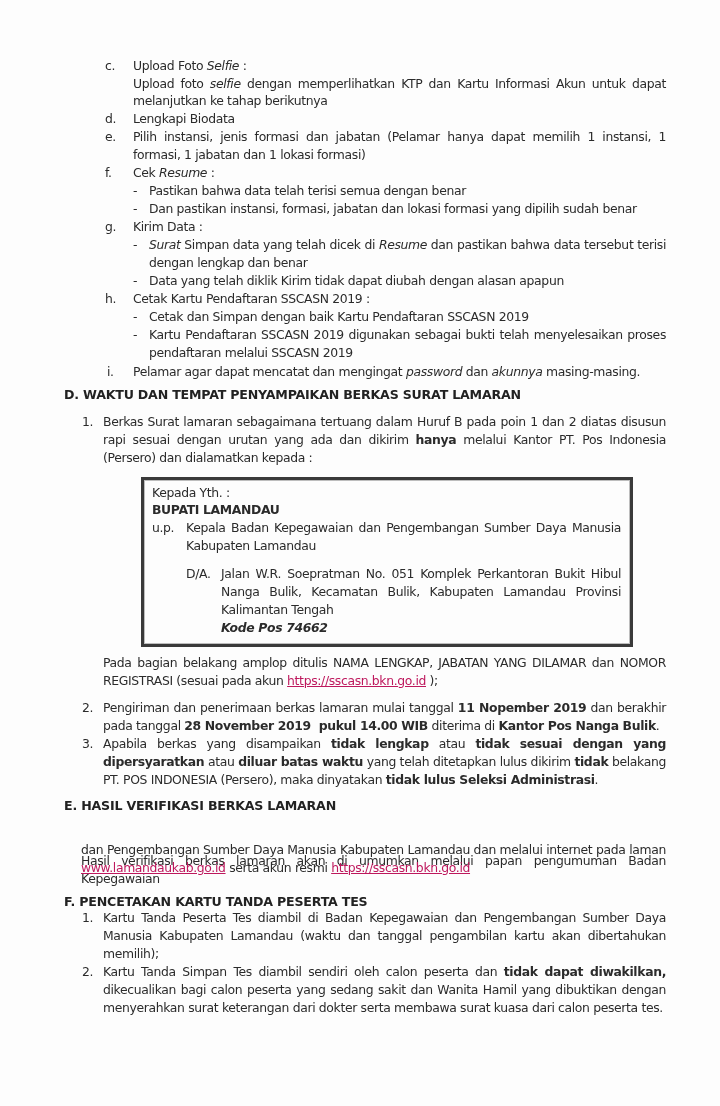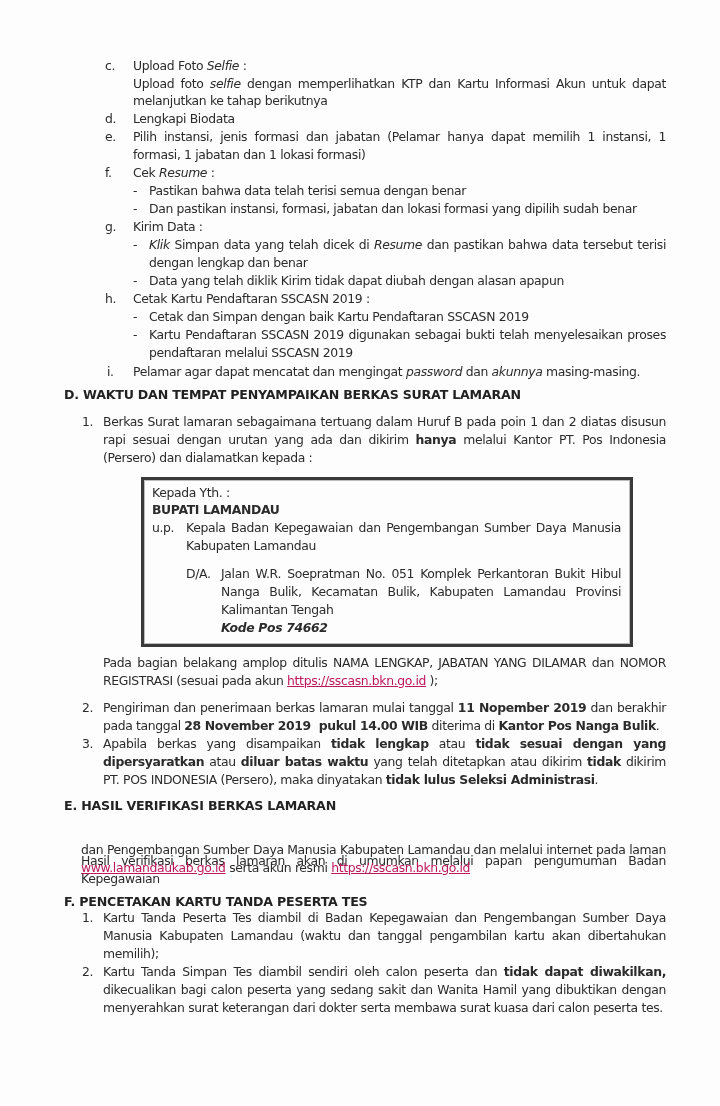--- a/index.html
+++ b/index.html
@@ -46,21 +46,21 @@
   <div class="line" style="left:105px;top:164px;">f.</div>
   <div class="line" style="left:133px;top:164px;"><span>Cek </span><i>Resume</i><span> :</span></div>
   <div class="line" style="left:133px;top:182px;">-</div>
   <div class="line" style="left:149px;top:182px;">Pastikan bahwa data telah terisi semua dengan benar</div>
   <div class="line" style="left:133px;top:200px;">-</div>
   <div class="line" style="left:149px;top:200px;">Dan pastikan instansi, formasi, jabatan dan lokasi formasi yang dipilih sudah benar</div>
 
   <div class="line" style="left:105px;top:218px;">g.</div>
   <div class="line" style="left:133px;top:218px;">Kirim Data :</div>
   <div class="line" style="left:133px;top:236px;">-</div>
-  <div class="line just" style="left:149px;top:236px;width:517px;"><i>Klik</i><span> Simpan data yang telah dicek di </span><i>Resume</i><span> dan pastikan bahwa data tersebut terisi</span></div>
+  <div class="line just" style="left:149px;top:236px;width:517px;"><i>Surat</i><span> Simpan data yang telah dicek di </span><i>Resume</i><span> dan pastikan bahwa data tersebut terisi</span></div>
   <div class="line" style="left:149px;top:254px;">dengan lengkap dan benar</div>
   <div class="line" style="left:133px;top:272px;">-</div>
   <div class="line" style="left:149px;top:272px;">Data yang telah diklik Kirim tidak dapat diubah dengan alasan apapun</div>
 
   <div class="line" style="left:105px;top:290px;">h.</div>
   <div class="line" style="left:133px;top:290px;">Cetak Kartu Pendaftaran SSCASN 2019 :</div>
   <div class="line" style="left:133px;top:308px;">-</div>
   <div class="line" style="left:149px;top:308px;">Cetak dan Simpan dengan baik Kartu Pendaftaran SSCASN 2019</div>
   <div class="line" style="left:133px;top:326px;">-</div>
   <div class="line just" style="left:149px;top:326px;width:517px;">Kartu Pendaftaran SSCASN 2019 digunakan sebagai bukti telah menyelesaikan proses</div>
@@ -90,21 +90,21 @@
 
   <div class="line just" style="left:103px;top:654px;width:563px;">Pada bagian belakang amplop ditulis NAMA LENGKAP, JABATAN YANG DILAMAR dan NOMOR</div>
   <div class="line" style="left:103px;top:672px;"><span>REGISTRASI (sesuai pada akun </span><a class="link">https://sscasn.bkn.go.id</a><span> );</span></div>
 
   <div class="line" style="left:82px;top:699px;">2.</div>
   <div class="line just" style="left:103px;top:699px;width:563px;"><span>Pengiriman dan penerimaan berkas lamaran mulai tanggal </span><b>11 Nopember 2019</b><span> dan berakhir</span></div>
   <div class="line" style="left:103px;top:717px;"><span>pada tanggal </span><b style="white-space:pre">28 November 2019  pukul 14.00 WIB</b><span> diterima di </span><b>Kantor Pos Nanga Bulik</b><span>.</span></div>
 
   <div class="line" style="left:82px;top:735px;">3.</div>
   <div class="line just" style="left:103px;top:735px;width:563px;"><span>Apabila berkas yang disampaikan </span><b>tidak lengkap</b><span> atau </span><b>tidak sesuai dengan yang</b></div>
-  <div class="line just" style="left:103px;top:753px;width:563px;"><b>dipersyaratkan</b><span> atau </span><b>diluar batas waktu</b><span> yang telah ditetapkan atau dikirim </span><b>tidak</b><span> dikirim</span></div>
+  <div class="line just" style="left:103px;top:753px;width:563px;"><b>dipersyaratkan</b><span> atau </span><b>diluar batas waktu</b><span> yang telah ditetapkan lulus dikirim </span><b>tidak</b><span> belakang</span></div>
   <div class="line" style="left:103px;top:771px;"><span>PT. POS INDONESIA (Persero), maka dinyatakan </span><b>tidak lulus Seleksi Administrasi</b><span>.</span></div>
 
   <div class="line h" style="left:64px;top:797px;">E. HASIL VERIFIKASI  BERKAS LAMARAN</div>
   <div class="line just" style="left:81px;top:830px;width:585px;margin-top:22px;">Hasil verifikasi berkas lamaran akan di umumkan melalui papan pengumuman Badan Kepegawaian</div>
   <div class="line just" style="left:81px;top:841px;width:585px;">dan Pengembangan Sumber Daya Manusia Kabupaten Lamandau dan melalui internet pada laman</div>
   <div class="line" style="left:81px;top:859px;"><a class="link">www.lamandaukab.go.id</a><span> serta akun resmi </span><a class="link">https://sscasn.bkn.go.id</a></div>
 
   <div class="line h" style="left:64px;top:893px;">F. PENCETAKAN KARTU TANDA PESERTA TES</div>
 
   <div class="line" style="left:82px;top:909px;">1.</div>

